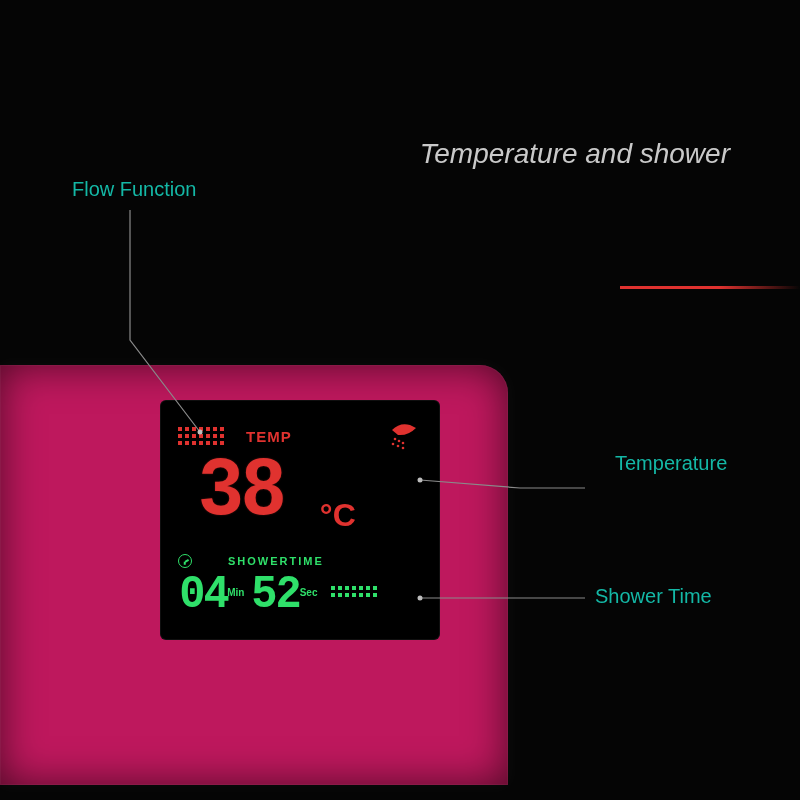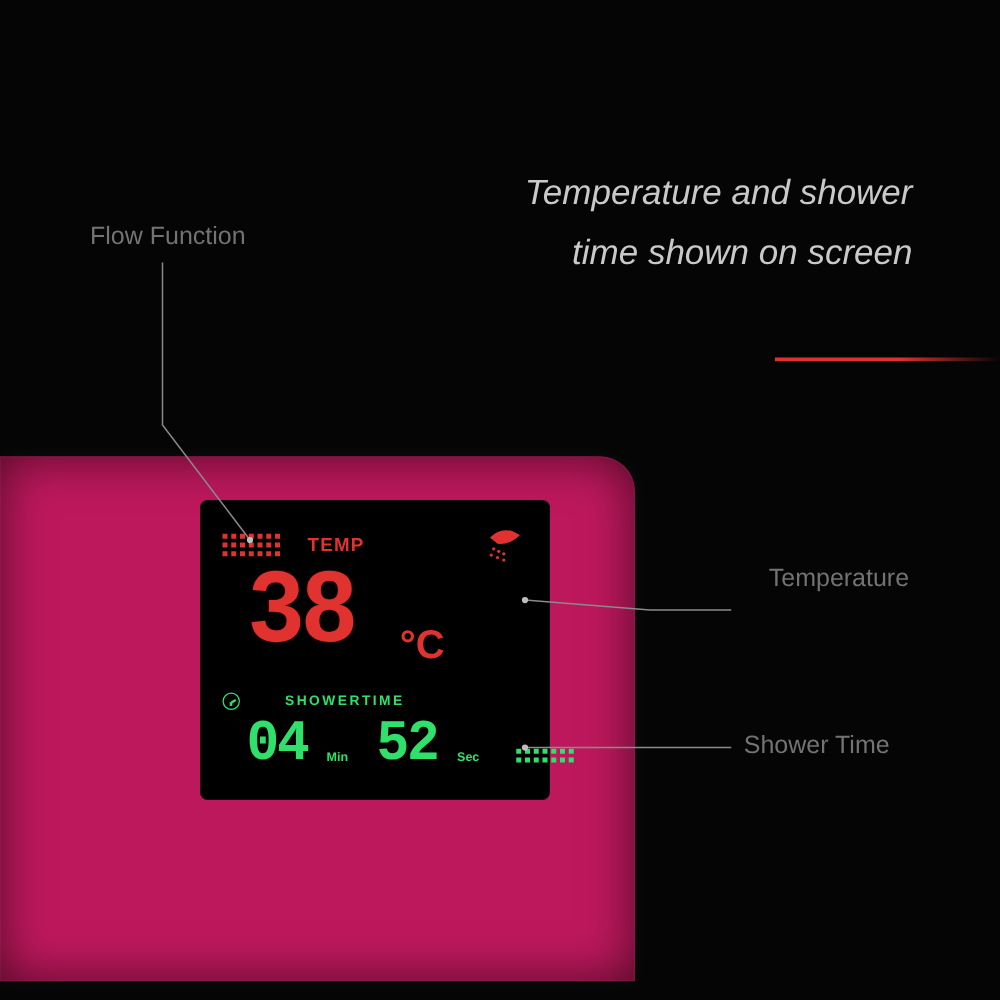--- a/index.html
+++ b/index.html
@@ -168,24 +168,24 @@
     font-size: 11px;
     font-weight: 700;
     letter-spacing: 2px;
     padding-left: 28px;
   }
 
   
   .time-readout {
     position: absolute;
     top: 172px;
-    left: 36px;
+    left: 18px;
     display: flex;
-    align-items: flex-end;
-    gap: 16px;
+    align-items: center;
+    gap: 0;
   }
   .seg-small {
     font-family: "Courier New", monospace;
     font-size: 46px;
     line-height: 1;
     color: #2fe06a;
     letter-spacing: -2px;
     font-weight: 600;
     transform: scaleX(0.95);
   }
@@ -198,21 +198,21 @@
     margin-right: 6px;
   }
   .time-trailing-dots {
     margin-left: 8px;
     margin-bottom: 8px;
   }
 
   
   .callout {
     position: absolute;
-    color: #737373;
+    color: #14b8a6;
     font-size: 20px;
     white-space: nowrap;
   }
   .callout.flow { top: 178px; left: 72px; }
   .callout.temp { top: 452px; left: 595px; margin-left: 20px; }
   .callout.time { top: 585px; left: 595px; }
 
   
   svg.leaders {
     position: absolute;
@@ -228,21 +228,20 @@
   }
   svg.leaders circle { fill:#bdbdbd; }
 
 </style>
 </head>
 <body>
 
 <div class="header">
   <div class="sub">
     <div>Temperature and shower</div>
-    <div>time shown on screen</div>
   </div>
 </div>
 
 <div class="accent-line"></div>
 
 <div class="panel">
   <div class="screen">
 
     <div class="temp-label-row">
       <div class="dot-grid red">

